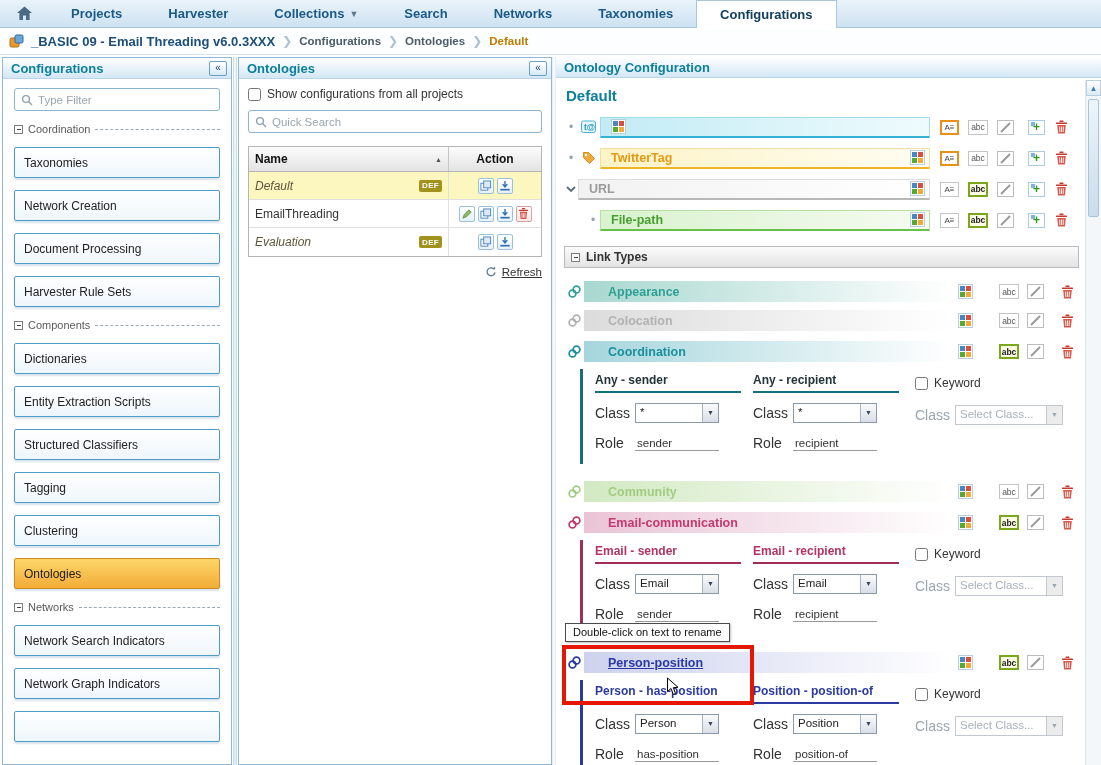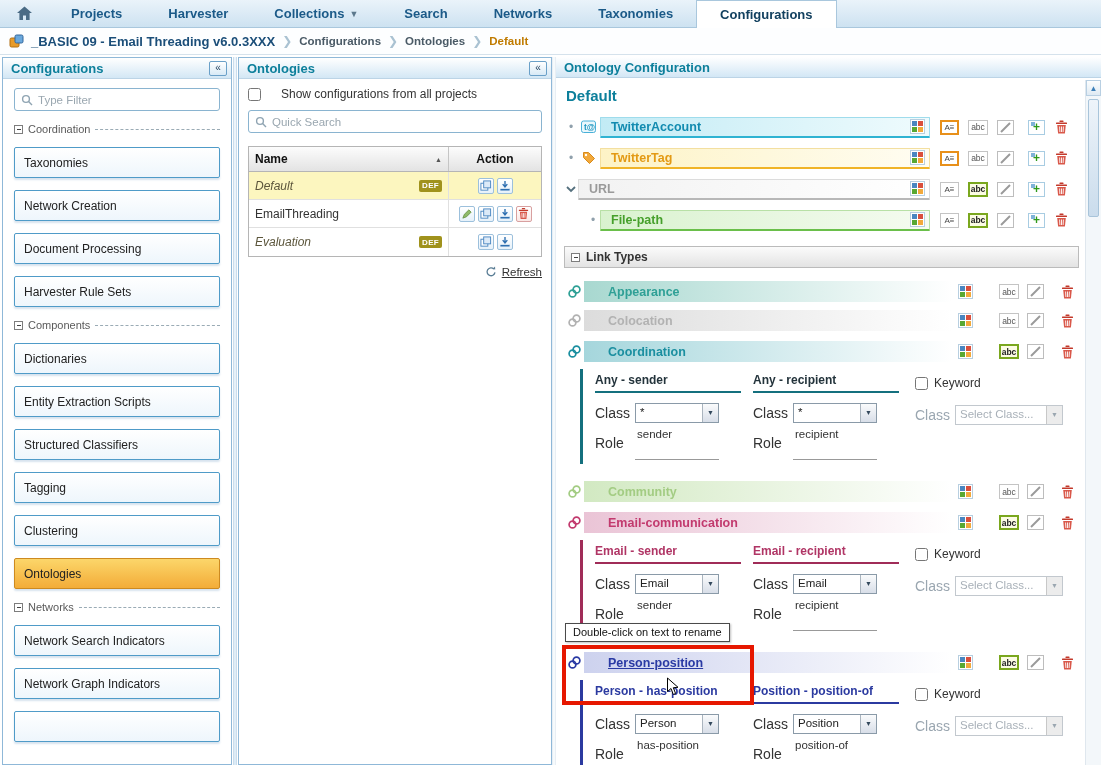--- a/index.html
+++ b/index.html
@@ -52,21 +52,21 @@
   .section-hdr .rule { flex:1; border-top:1px dashed #9aabb5; height:0; }
   .minus-box { width:9px; height:9px; border:1px solid #7d7d7d; background:#fff; position:relative; display:inline-block; flex:0 0 9px; }
   .minus-box::after { content:""; position:absolute; left:1.5px; right:1.5px; top:3px; border-top:1px solid #444; }
   .cfg-btn { display:block; width:100%; height:31px; border:1px solid #4f9bc8; border-radius:2px;
     background:linear-gradient(#ffffff,#eef6fc); box-shadow:0 2px 2px rgba(110,155,195,.28);
     margin-bottom:12px; padding-left:9px; font-size:12px; color:#222; text-align:left; cursor:pointer; }
   .cfg-btn.selected { background:linear-gradient(#fcd66a,#f3ac38); border-color:#cd8a20; }
 
   
   .mp-body { padding:8px 9px; }
-  .chk-row { display:flex; gap:20px; align-items:center; font-size:12px; color:#333; margin-bottom:9px; }
+  .chk-row { display:flex; gap:6px; align-items:center; font-size:12px; color:#333; margin-bottom:9px; }
   .chk-row input { width:13px; height:13px; cursor:pointer; }
   .onto-table { border:1px solid #b5b5b5; margin-top:13px; font-size:12px; }
   .t-head { display:flex; height:25px; background:linear-gradient(#fcfcfc,#e3e3e3);
     border-bottom:1px solid #b5b5b5; font-weight:bold; color:#111; }
   .th-name { flex:1; padding:0 6px; border-right:1px solid #c5c5c5; display:flex; align-items:center; }
   .sort-asc { margin-left:auto; font-size:7px; color:#555; }
   .th-action { width:92px; display:flex; align-items:center; justify-content:center; }
   .t-row { display:flex; height:28px; align-items:center; border-bottom:1px solid #e0e0e0; background:#fff; }
   .t-row:last-child { border-bottom:none; }
   .t-row.selected { background:#fcf6bf; }
@@ -161,21 +161,21 @@
   .frm-label { width:40px; font-size:14px; color:#333; }
   .frm-label.grey { color:#9aa6b0; }
   .sel { width:84px; height:20px; border:1px solid #8a9aa8; background:#fff; display:flex; align-items:stretch; cursor:pointer; }
   .sel .val { flex:1; padding:2px 4px 0; font-size:11.5px; color:#222; overflow:hidden; white-space:nowrap; }
   .sel .arr { width:16px; background:linear-gradient(#fafbfc,#d8dee8); border-left:1px solid #aab4be;
     display:flex; align-items:center; justify-content:center; font-size:7px; color:#33485c; }
   .sel.wide { width:108px; }
   .sel.disabled { border-color:#c2c8ce; cursor:default; }
   .sel.disabled .val { color:#a8b0b8; }
   .sel.disabled .arr { color:#9aa6b0; background:#ececec; border-left-color:#c8c8c8; }
-  .role-val { font-size:11.5px; color:#333; border-bottom:1px solid #999; width:84px; padding:3px 2px 19px; }
+  .role-val { font-size:11.5px; color:#333; border-bottom:1px solid #999; width:84px; padding:3px 2px 1px; }
   .kw-col { flex:1; padding-left:4px; }
   .kw-row { display:flex; gap:6px; align-items:center; font-size:12px; color:#333; height:20px; margin-bottom:11px; }
   .kw-row input { width:13px; height:13px; cursor:pointer; }
 
   
   .person-block { position:relative; }
   .red-rect { position:absolute; left:-2px; top:-6px; width:192px; height:60px;
     border:4px solid #e61700; z-index:8; pointer-events:none; }
   .rename-tooltip { position:absolute; left:1px; top:-28px; background:#fff; border:1px solid #4a4a4a;
     padding:2px 7px 3px; font-size:11px; color:#111; white-space:nowrap; z-index:9;
@@ -411,21 +411,20 @@
 
     <div class="ent-row">
       <span class="bullet">•</span>
       <span class="ent-icon">
         <svg width="16" height="14" viewBox="0 0 16 14">
             <rect x="0.5" y="1" width="14" height="11.5" rx="2" fill="#eaf7fc" stroke="#49b0d8"></rect>
             <text x="3" y="10" font-size="8.5" fill="#1f96c0" font-weight="bold">t@</text>
           </svg>
       </span>
       <div class="ent-bar bar-ta">
-        <span class="bar-name">TwitterAccount</span>
         <span class="grid-icon">
             <i class="g1"></i>
             <i class="g2"></i>
             <i class="g3"></i>
             <i class="g4"></i>
           </span>
       </div>
       <div class="icon-strip">
         <span class="aeq-icon active">A≡</span>
         <span class="abc-icon gap9">abc</span>

